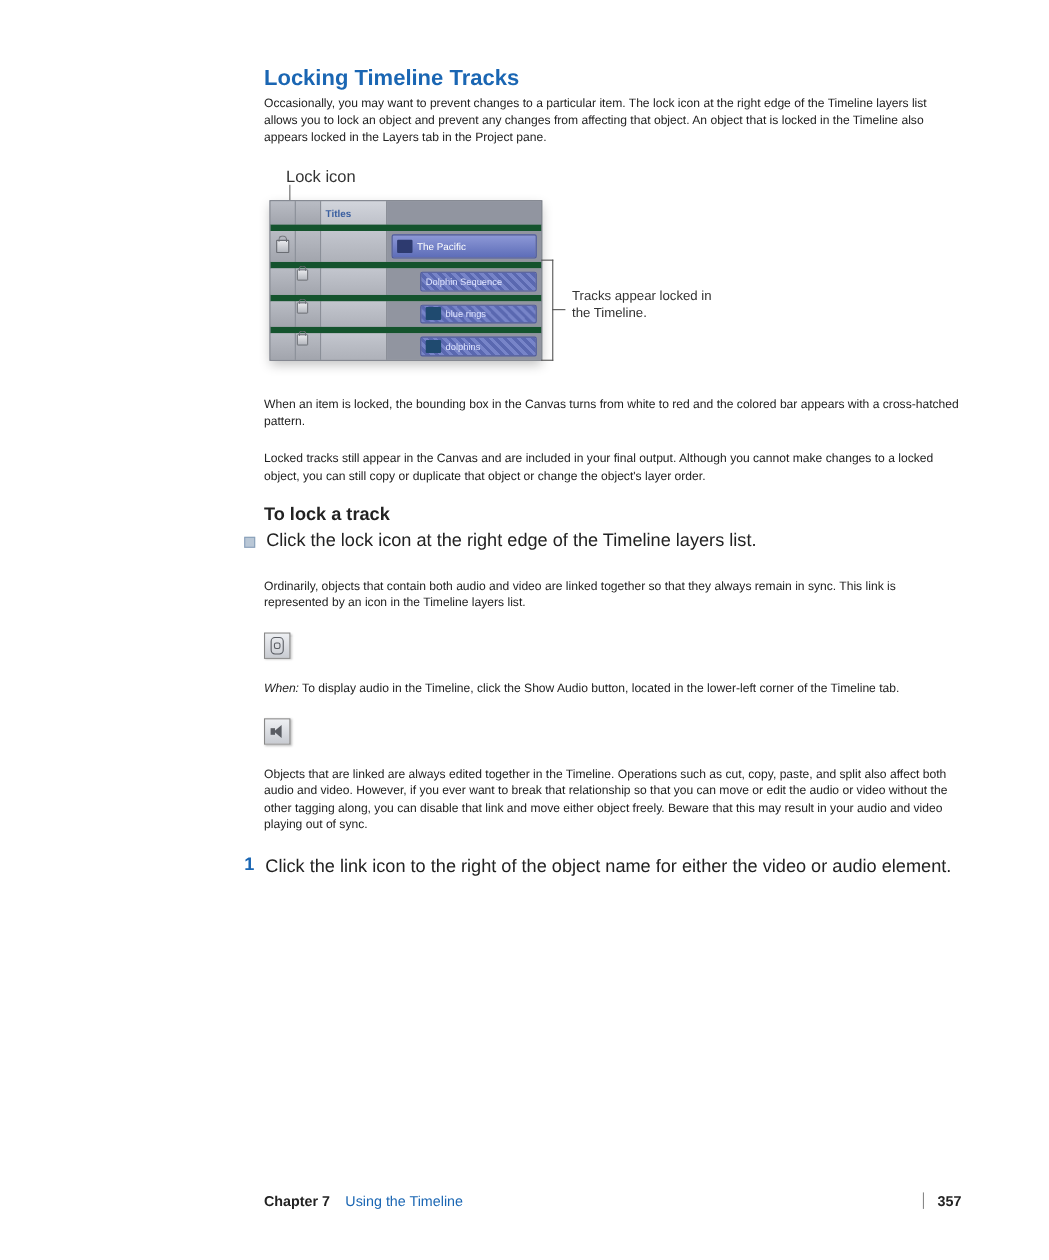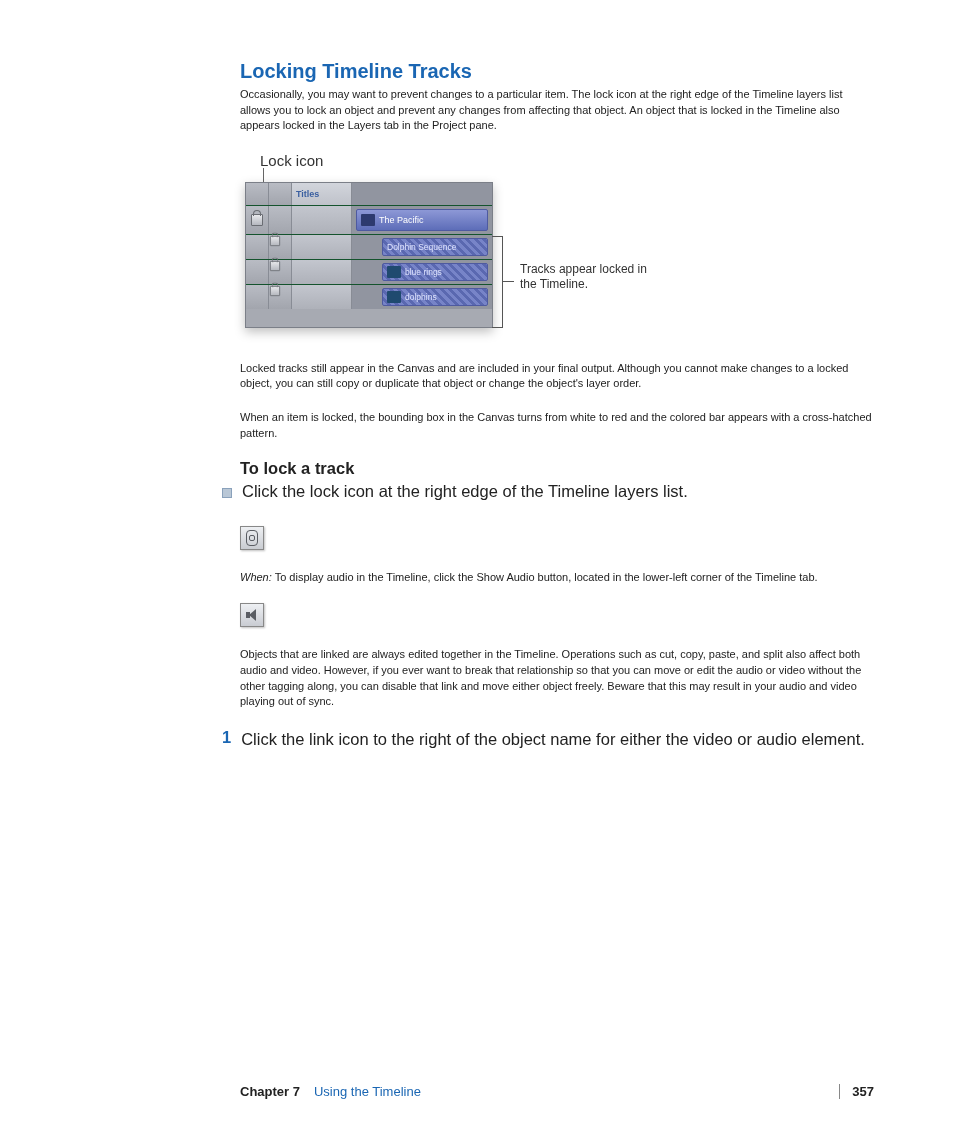--- a/index.html
+++ b/index.html
@@ -96,21 +96,21 @@
     width: 246px;
     height: 144px;
     border: 1px solid #7b7f88;
     background: #a7aab2;
     box-shadow: 0 4px 10px rgba(0,0,0,0.25);
     display: flex;
     flex-direction: column;
   }
   .tl-row {
     display: flex;
-    border-bottom: 1px solid #14532d;
+    border-bottom: 6px solid #14532d;
     align-items: stretch;
   }
   .lock-col {
     width: 22px;
     display: flex;
     align-items: center;
     justify-content: center;
     border-right: 1px solid #888c95;
     background: linear-gradient(#b9bcc4,#a2a5ad);
   }
@@ -363,29 +363,30 @@
           </div>
         </div>
       </div>
       <div class="bracket"></div>
       <div class="callout-right">
         <span>Tracks appear locked in</span><br>
         <span>the Timeline.</span>
       </div>
     </div>
 
+    <p class="body">When an item is locked, the bounding box in the Canvas turns from white to red and the colored bar appears with a cross-hatched pattern.</p>
     <p class="body">Locked tracks still appear in the Canvas and are included in your final output. Although you cannot make changes to a locked object, you can still copy or duplicate that object or change the object's layer order.</p>
-    <p class="body">When an item is locked, the bounding box in the Canvas turns from white to red and the colored bar appears with a cross-hatched pattern.</p>
 
     <div class="task-head">To lock a track</div>
     <div class="bullet-row">
       <div class="bullet-mark"></div>
       <div class="bullet-text">Click the lock icon at the right edge of the Timeline layers list.</div>
     </div>
 
+    <p class="body">Ordinarily, objects that contain both audio and video are linked together so that they always remain in sync. This link is represented by an icon in the Timeline layers list.</p>
 
     <div class="icon-fig">
       <div class="link-shape"></div>
     </div>
 
     <p class="body">
       <span class="note-label">When:</span><span>  To display audio in the Timeline, click the Show Audio button, located in the lower-left corner of the Timeline tab.</span>
     </p>
 
     <div class="icon-fig">

